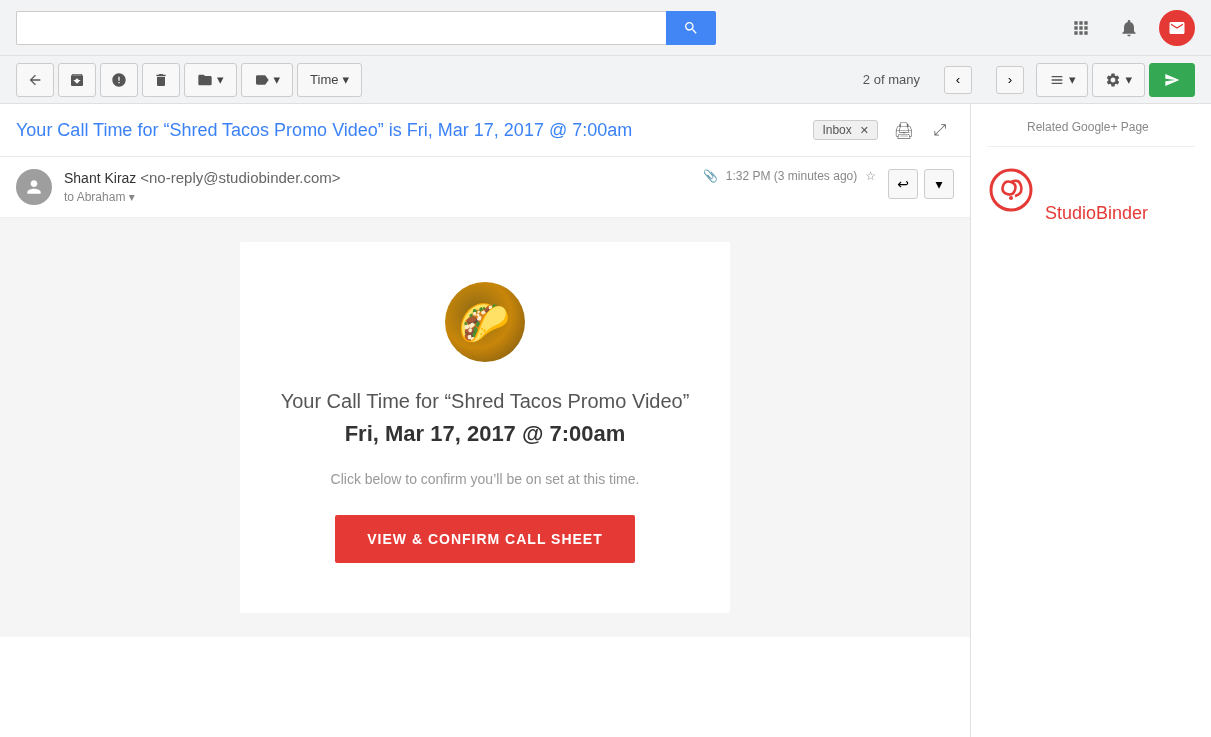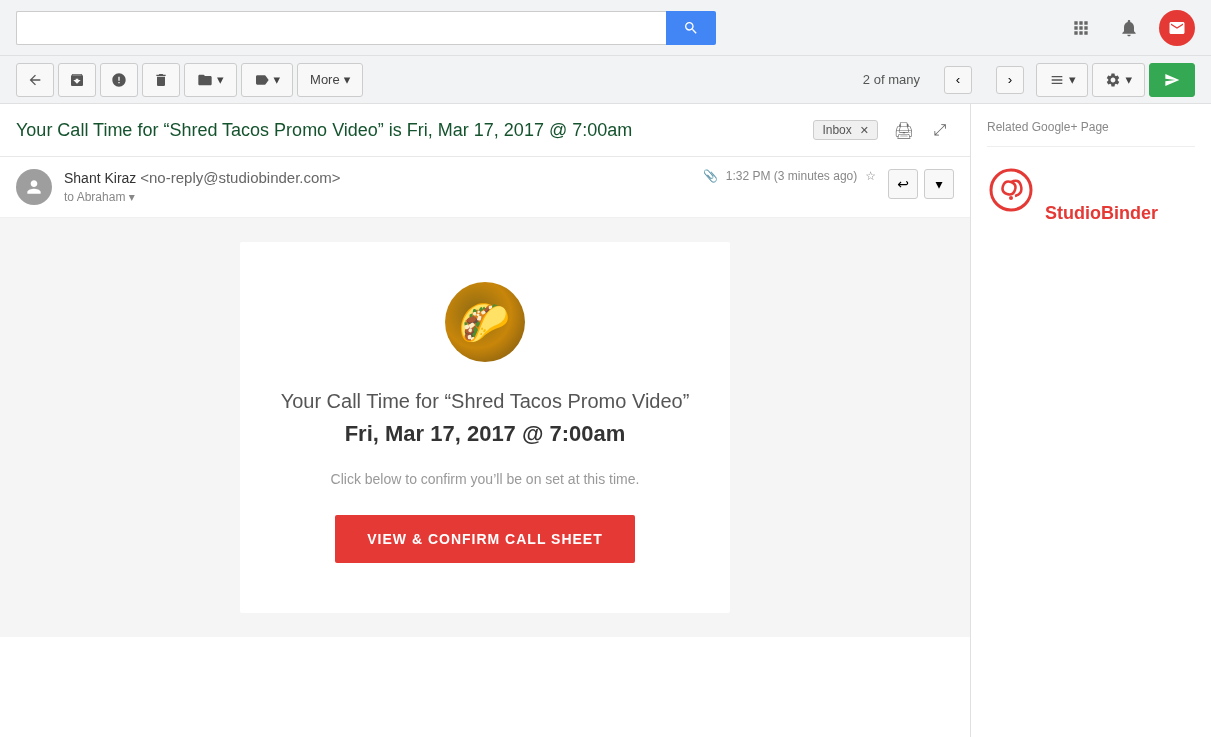--- a/index.html
+++ b/index.html
@@ -136,21 +136,21 @@
     
     .email-subject-bar {
       display: flex;
       align-items: center;
       padding: 12px 16px;
       border-bottom: 1px solid #e8e8e8;
       gap: 12px;
     }
     .email-subject-text {
       font-size: 18px;
-      color: #14532d;
+      color: #3b82f6;
       font-weight: 400;
       flex: 1;
     }
     .inbox-badge {
       display: flex;
       align-items: flex-end;
       gap: 4px;
       background: #f0f0f0;
       border: 1px solid #ccc;
       border-radius: 3px;
@@ -305,41 +305,42 @@
     .email-sidebar {
       width: 240px;
       background: #fff;
       padding: 16px;
       flex-shrink: 0;
     }
     .related-label {
       font-size: 12px;
       color: #888;
       margin-bottom: 12px;
+      margin-left: 40px;
     }
     .sb-brand {
       display: flex;
       align-items: center;
       gap: 10px;
       padding-top: 8px;
       border-top: 1px solid #eee;
     }
     .sb-logo {
       width: 48px;
       height: 48px;
       position: relative;
     }
     .sb-logo-icon {
       width: 48px;
       height: 48px;
     }
     .sb-brand-name {
       font-size: 18px;
       color: #e53935;
-      font-weight: 700;
+      font-weight: 400;
       margin-top: 48px;
     }
   </style>
 </head>
 <body>
 
 <div class="top-bar">
   <div class="search-area">
     <input type="text" class="search-input" placeholder="" style="">
     <button class="search-btn">
@@ -394,21 +395,21 @@
       </svg>
     <span>▾</span>
   </button>
   <button class="tb-btn">
     <svg width="16" height="16" viewBox="0 0 24 24">
         <path d="M17.63 5.84C17.27 5.33 16.67 5 16 5L5 5.01C3.9 5.01 3 5.9 3 7v10c0 1.1.9 1.99 2 1.99L16 19c.67 0 1.27-.33 1.63-.84L22 12l-4.37-6.16z"></path>
       </svg>
     <span>▾</span>
   </button>
   <button class="tb-btn">
-    <span>More</span>
+    <span>Time</span>
     <span>▾</span>
   </button>
 
   <div class="tb-spacer"></div>
 
   <div class="pagination">
     <span>2 of many</span>
     <button class="pg-btn">‹</button>
     <button class="pg-btn">›</button>
   </div>

